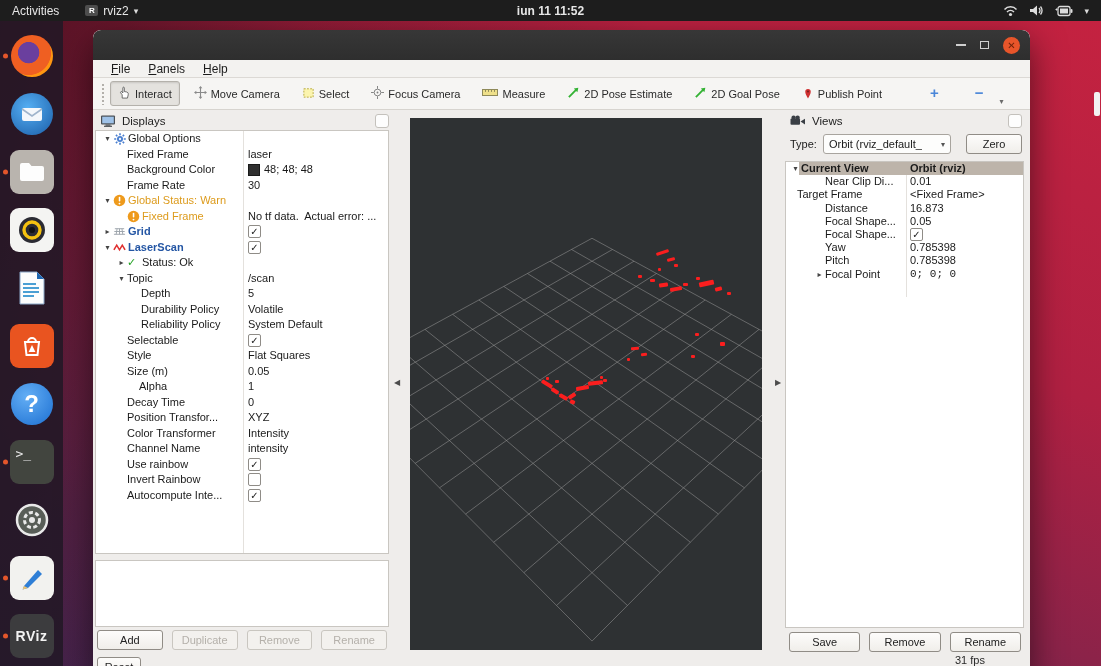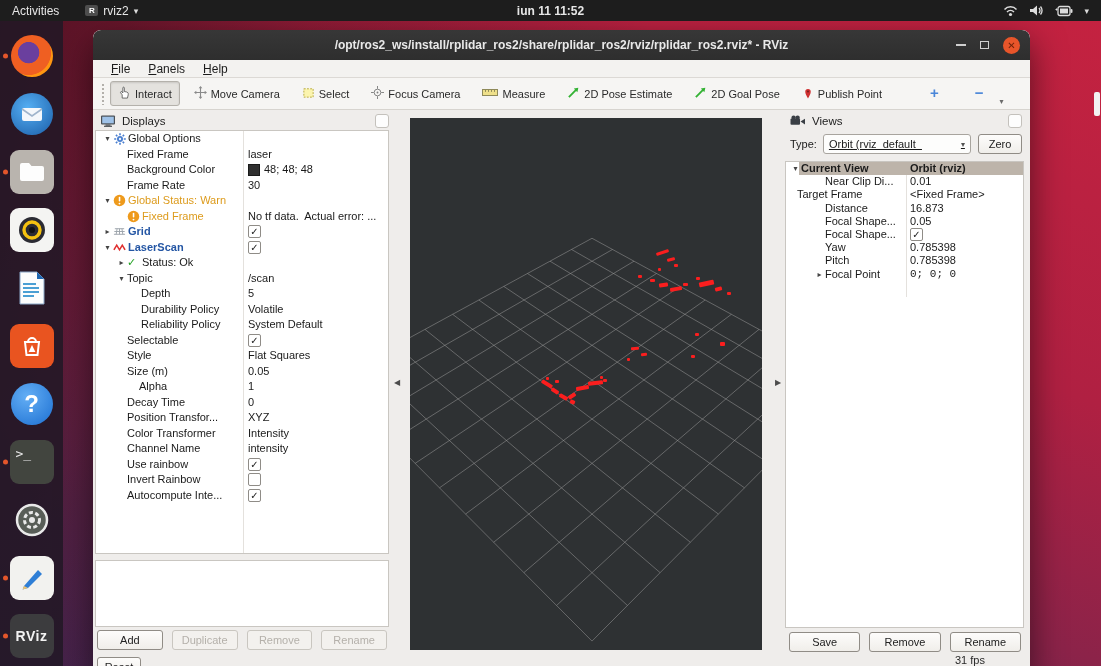--- a/index.html
+++ b/index.html
@@ -203,21 +203,20 @@
         </span>
       </div>
       <div class="dock-item active">
         <span class="dock-dot"></span>
         <span class="tile" style="background:#3c3c3e; color:#f2f2f2; font-weight:bold; font-size:14px; letter-spacing:0.5px;">RViz</span>
       </div>
     </div>
 
   <div class="window">
     <div class="titlebar">
-      <div class="title">/opt/ros2_ws/install/rplidar_ros2/share/rplidar_ros2/rviz/rplidar_ros2.rviz* - RViz</div>
       <div class="win-controls">
         <span class="wc-min"></span>
         <span class="wc-max"></span>
         <span class="wc-close">✕</span>
       </div>
     </div>
     <div class="menubar">
       <span class="menu-item">File</span>
       <span class="menu-item">Panels</span>
       <span class="menu-item">Help</span>
@@ -421,25 +420,25 @@
         <circle cx="3.6" cy="2.8" r="2.2" fill="#3a3f45"></circle>
         <circle cx="7.6" cy="2.8" r="2.2" fill="#3a3f45"></circle>
         <rect x="0.5" y="3.4" width="9.5" height="6.4" rx="1" fill="#3a3f45"></rect>
         <path d="M10.5 6.6 15 3.8v5.6z" fill="#3a3f45"></path>
       </svg>
       <span>Views</span>
       <span class="pcb"></span>
     </div>
     <div style="position:absolute; left:697px; top:104px; width:232px; display:flex; align-items:center; gap:6px; font-size:11px; color:#1a1a1a;">
       <span>Type:</span>
-      <span class="combo" style="width:148px;text-decoration:underline;">
+      <span class="combo" style="width:128px;">
         <span>Orbit (rviz_default_</span>
         <span class="dd">▾</span>
       </span>
-      <button class="btn" style="width:44px; margin-left:auto;">Zero</button>
+      <button class="btn" style="width:56px; margin-left:auto;">Zero</button>
     </div>
     <div class="treebox" id="views-tree" style="left:692px; top:131px; width:239px; height:467px;">
       <div class="colsep" style="left:120px; height:135px; bottom:auto; top:0;"></div>
     <div class="trow vrow hdr" style="padding-left: 4px;"><span class="arr">▾</span><span class="nm">Current View</span><span class="val" style="left:124px;"><span>Orbit (rviz)</span></span></div>
         <div class="trow vrow" style="padding-left: 28px;"><span class="arr"></span><span class="nm">Near Clip Di...</span><span class="val" style="left:124px;"><span>0.01</span></span></div>
         <div class="trow vrow" style=""><span class="arr"></span><span class="nm">Target Frame</span><span class="val" style="left:124px;"><span>&lt;Fixed Frame&gt;</span></span></div>
         <div class="trow vrow" style="padding-left: 28px;"><span class="arr"></span><span class="nm">Distance</span><span class="val" style="left:124px;"><span>16.873</span></span></div>
         <div class="trow vrow" style="padding-left: 28px;"><span class="arr"></span><span class="nm">Focal Shape...</span><span class="val" style="left:124px;"><span>0.05</span></span></div>
         <div class="trow vrow" style="padding-left: 28px;"><span class="arr"></span><span class="nm">Focal Shape...</span><span class="val" style="left:124px;"><span class="cb">✓</span></span></div>
         <div class="trow vrow" style="padding-left: 28px;"><span class="arr"></span><span class="nm">Yaw</span><span class="val" style="left:124px;"><span>0.785398</span></span></div>

